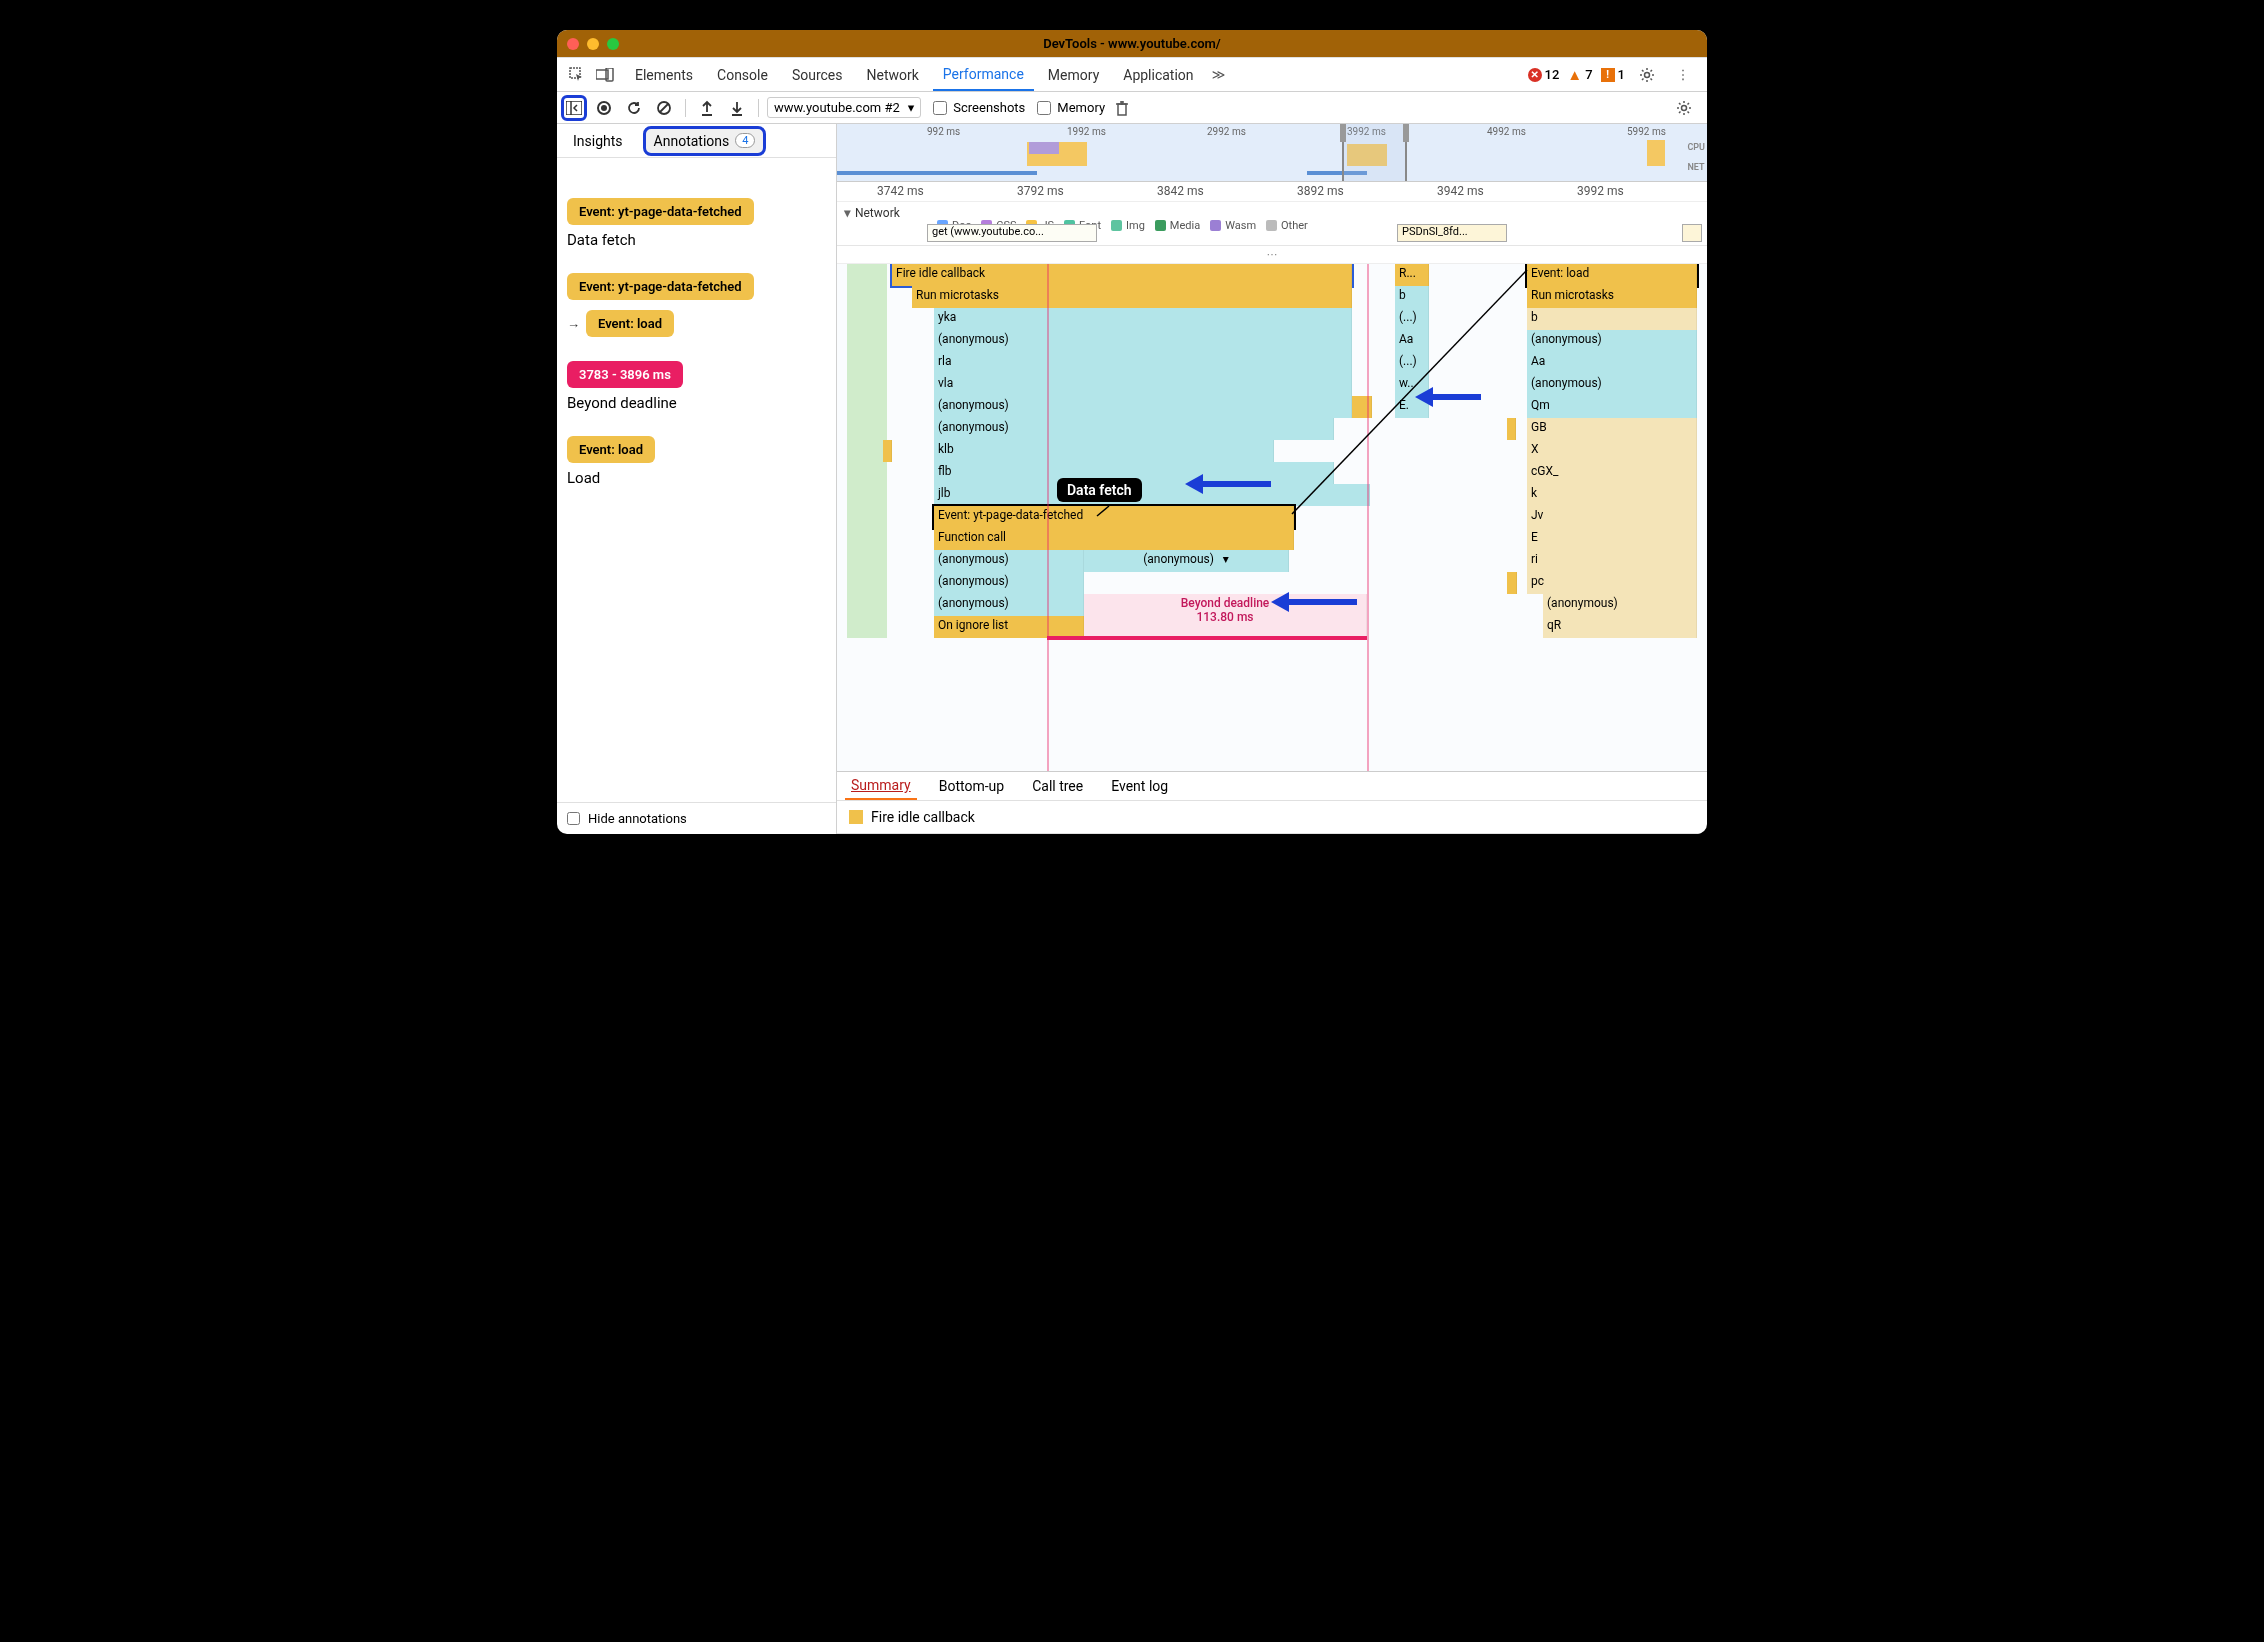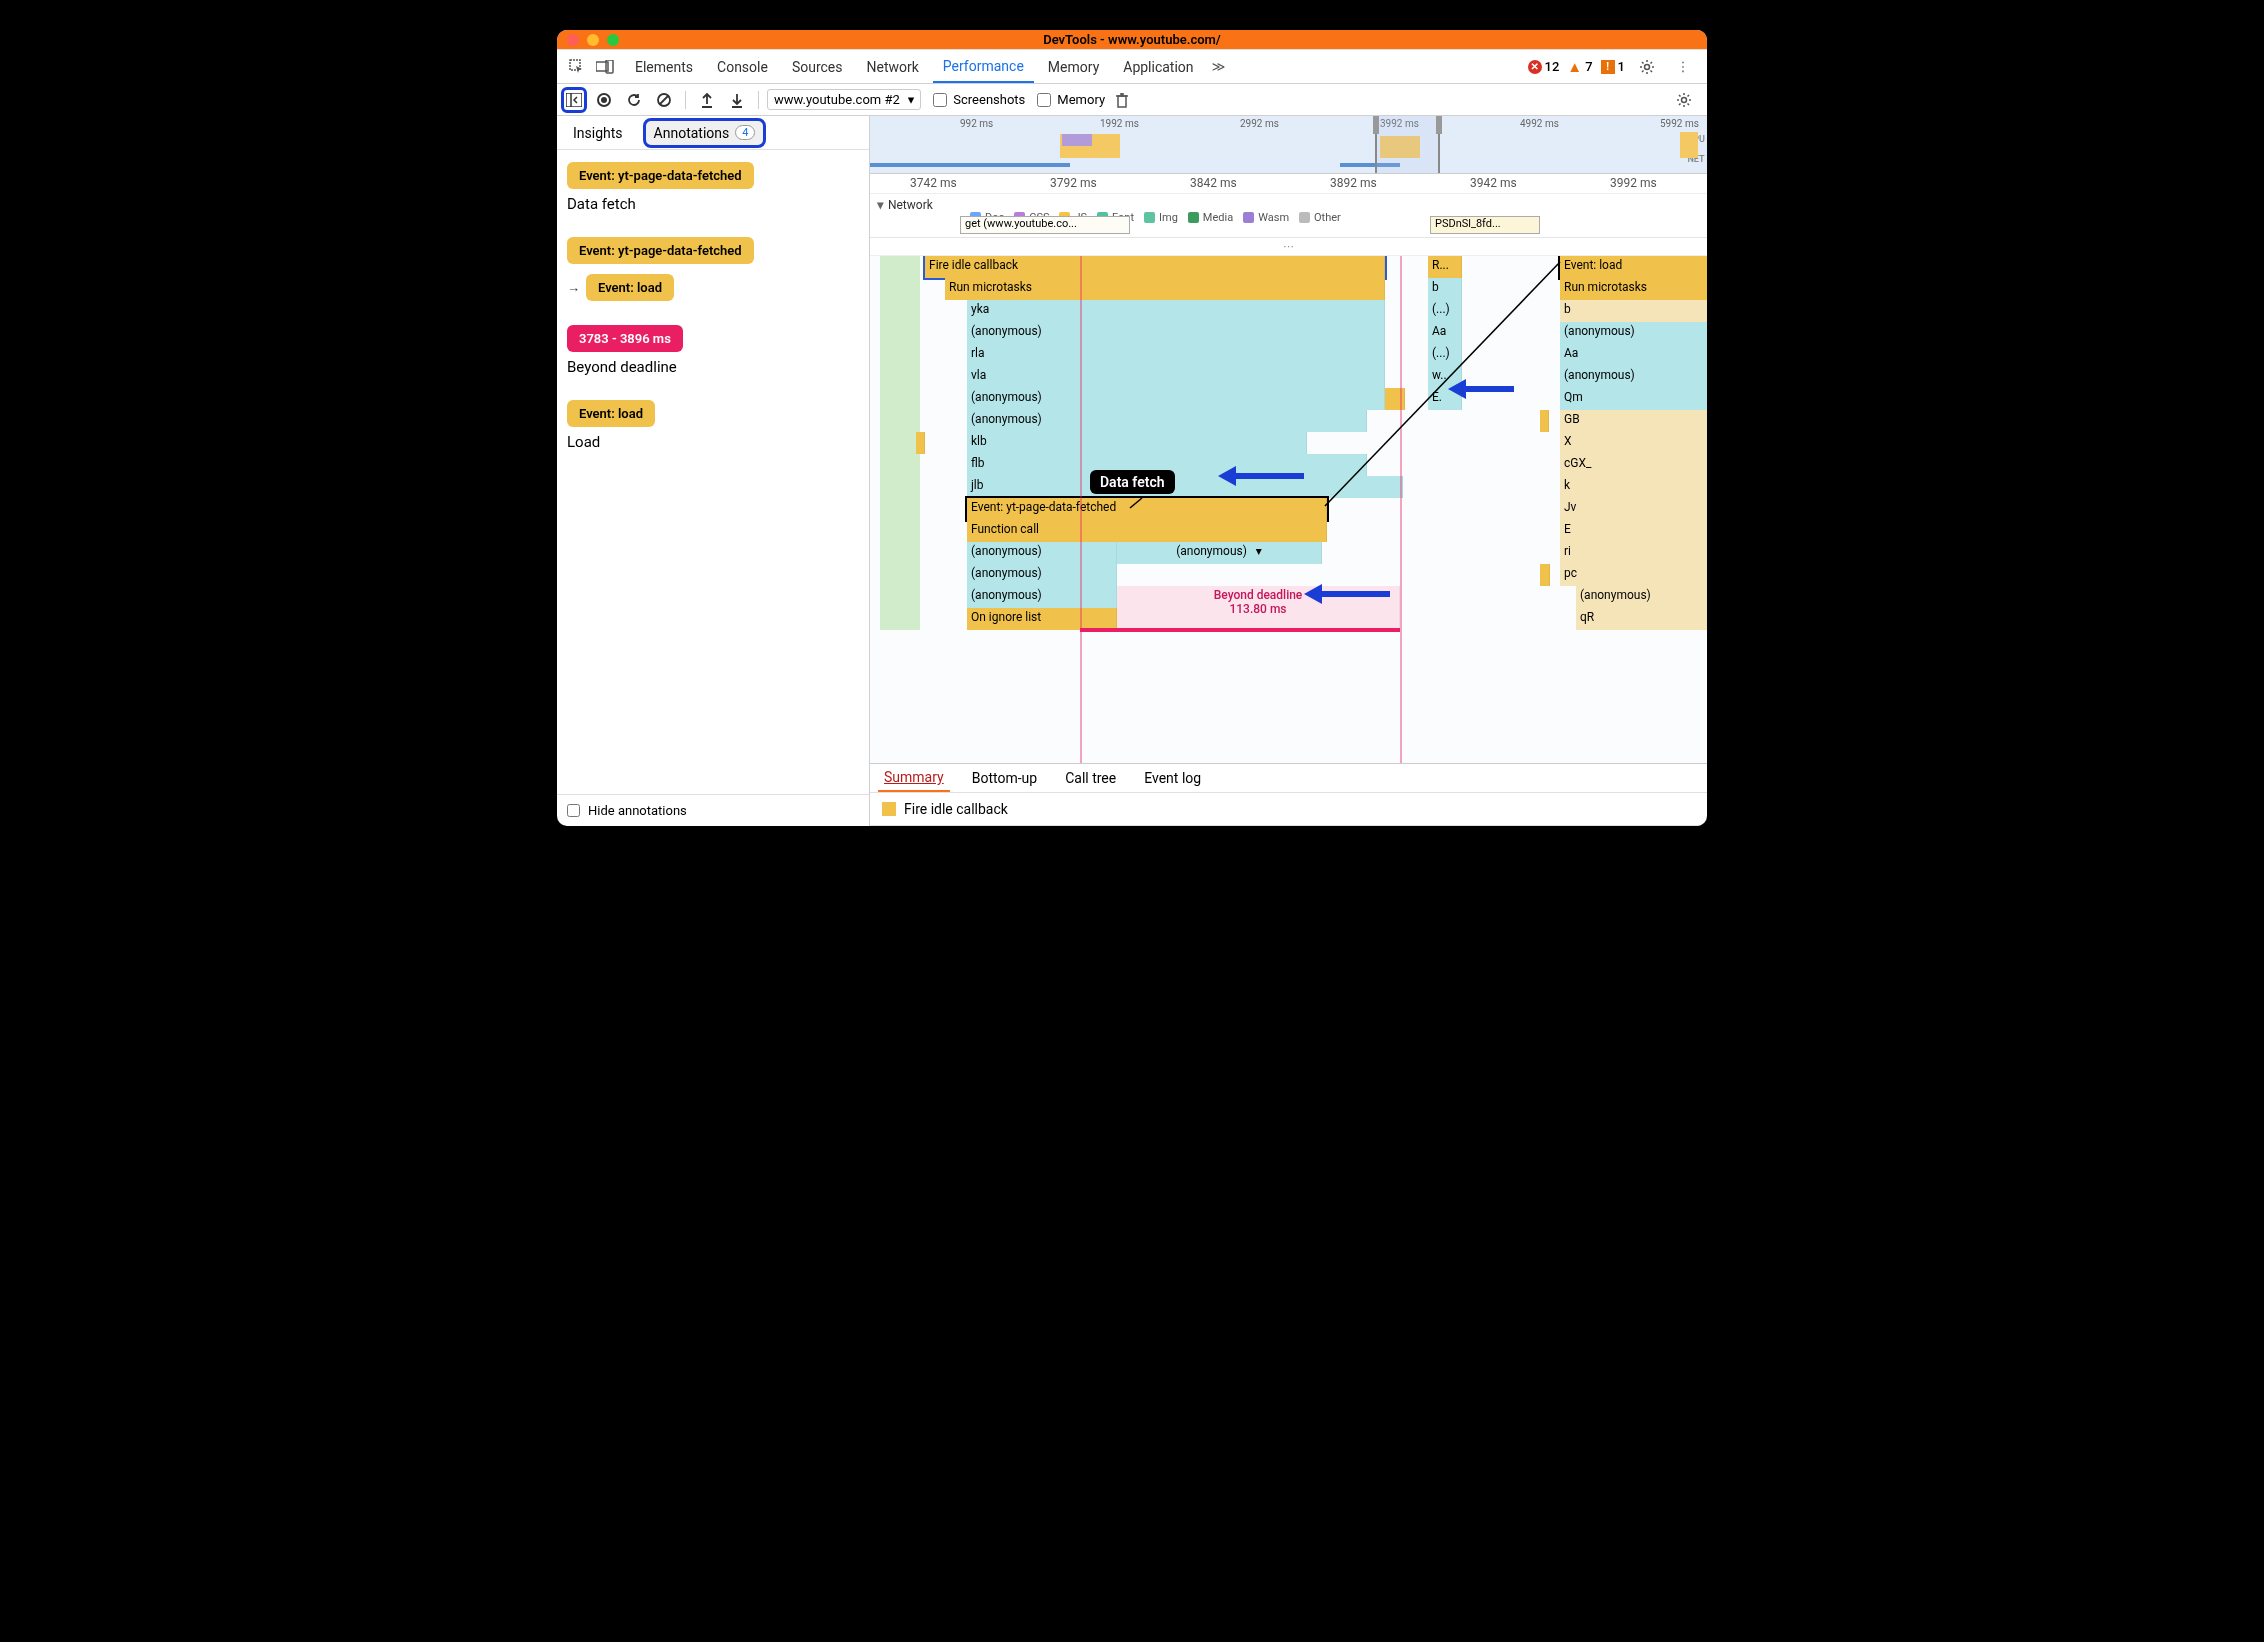--- a/index.html
+++ b/index.html
@@ -1,20 +1,20 @@
 <!DOCTYPE html>
 <html><head>
 <meta charset="utf-8">
 <style>
 * { box-sizing: border-box; margin: 0; padding: 0; }
 body { background: #000; font-family: -apple-system, BlinkMacSystemFont, "Segoe UI", Roboto, sans-serif; font-size: 13px; display: flex; justify-content: center; align-items: flex-start; padding: 30px 60px; }
 .window { width: 1150px; background: #fff; border-radius: 10px; overflow: hidden; box-shadow: 0 20px 60px rgba(0,0,0,0.5); }
 
 
-.titlebar { height: 20px; background: #f97316; display: flex; align-items: center; padding: 0 10px; border-bottom: 1px solid #e0e0e0; position: relative; }
+.titlebar { height: 28px; background: #a16207; display: flex; align-items: center; padding: 0 10px; border-bottom: 1px solid #e0e0e0; position: relative; }
 .traffic { display: flex; gap: 8px; }
 .traffic-light { width: 12px; height: 12px; border-radius: 50%; }
 .tl-close { background: #ff5f57; }
 .tl-min { background: #febc2e; }
 .tl-max { background: #28c840; }
 .title-text { position: absolute; left: 50%; transform: translateX(-50%); font-weight: 600; font-size: 13px; }
 
 
 .tabs-bar { height: 34px; border-bottom: 1px solid #d0d0d0; display: flex; align-items: stretch; padding: 0 6px; }
 .tabs-bar .icon-btn { width: 28px; display: flex; align-items: center; justify-content: center; color: #555; cursor: pointer; }
@@ -37,21 +37,21 @@
 .toolbar .divider { width: 1px; height: 18px; background: #ccc; margin: 0 4px; }
 .url-select { display: flex; align-items: center; border: 1px solid #ccc; border-radius: 3px; padding: 2px 6px; font-size: 13px; cursor: pointer; gap: 8px; }
 .checkbox-wrap { display: flex; align-items: center; gap: 6px; font-size: 13px; margin-left: 8px; }
 .checkbox-wrap input { width: 14px; height: 14px; }
 .gear-right { margin-left: auto; margin-right: 6px; color: #555; }
 
 
 .main { display: flex; height: 710px; }
 
 
-.sidebar { width: 313px; border-right: 1px solid #d0d0d0; display: flex; flex-direction: column; }
+.sidebar { width: 280px; border-right: 1px solid #d0d0d0; display: flex; flex-direction: column; gap: 28px; }
 .sidebar-tabs { height: 34px; display: flex; align-items: center; border-bottom: 1px solid #e0e0e0; padding: 0 8px; gap: 12px; }
 .sidebar-tab { padding: 4px 8px; cursor: pointer; font-size: 14px; }
 .sidebar-tab.active-anno { border: 3px solid #1a3dd6; border-radius: 8px; background: #f0f0f0; display: flex; align-items: center; gap: 6px; }
 .anno-count { background: #fff; border: 1px solid #999; border-radius: 10px; padding: 0 6px; font-size: 11px; color: #1a73e8; }
 .sidebar-content { flex: 1; padding: 12px 10px; overflow-y: auto; }
 .anno-item { margin-bottom: 24px; }
 .anno-pill { display: inline-block; background: #f0c14b; padding: 6px 12px; border-radius: 6px; font-weight: 600; font-size: 13px; margin-bottom: 6px; }
 .anno-pill.pink { background: #e91e63; color: #fff; }
 .anno-sub { font-size: 15px; }
 .anno-arrow-row { display: flex; align-items: center; gap: 6px; margin-top: 4px; }

